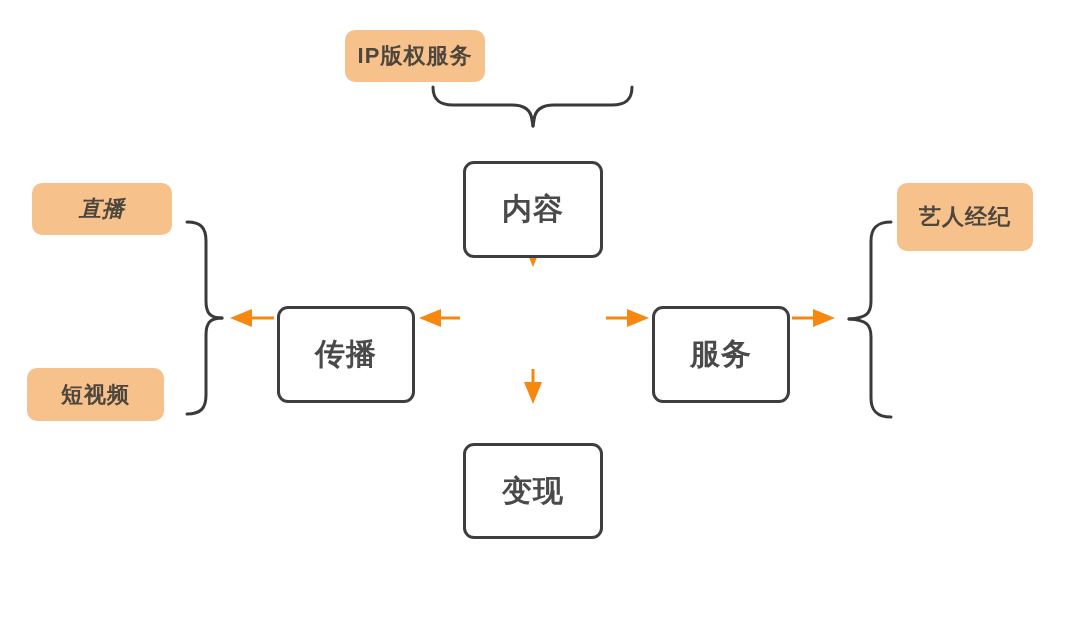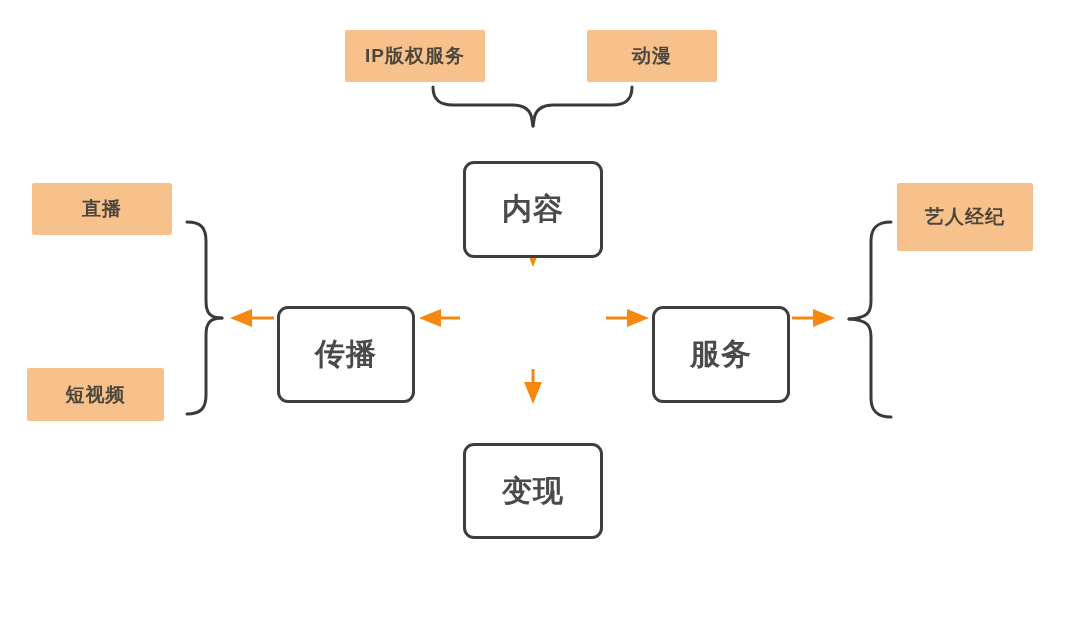--- a/index.html
+++ b/index.html
@@ -37,25 +37,25 @@
     font-size: 30px;
     font-weight: 600;
     letter-spacing: 1px;
     color: var(--node-text);
     z-index: 2;
     margin-top: 36px;
   }
   .leaf {
     position: absolute;
     background: var(--leaf-bg);
-    border-radius: 2px;
+    border-radius: 10px;
     display: flex;
     align-items: center;
     justify-content: center;
-    font-size: 19px;
+    font-size: 22px;
     font-weight: 700;
     letter-spacing: 1px;
     color: var(--leaf-text);
     z-index: 2;
   }
   svg .brace {
     fill: none;
     stroke: var(--brace);
     stroke-width: 3;
     stroke-linecap: round;
@@ -121,32 +121,31 @@
     </g>
 
     <g>
       <line class="arrow-line" x1="792" y1="318" x2="814" y2="318"></line>
       <polygon class="arrow-head" points="835,318 813,309 813,327"></polygon>
     </g>
   </svg>
 
   <div class="leaf" style="left:345px; top:30px; width:140px; height:52px;">IP版权服务</div>
 
-  <div class="leaf" style="left:587px; top:30px; width:130px; height:52px;">动漫</div>
 
   <div class="node" style="left:463px; top:125px; width:140px; height:97px;">内容</div>
 
 
   <div class="node" style="left:652px; top:270px; width:138px; height:97px;">服务</div>
 
   <div class="node" style="left:277px; top:270px; width:138px; height:97px;">传播</div>
 
   <div class="node" style="left:463px; top:407px; width:140px; height:96px;">变现</div>
 
-  <div class="leaf" style="left:32px; top:183px; width:140px; height:52px;">直播</div>
+  <div class="leaf" style="left:32px; top:183px; width:140px; height:52px;font-style:italic;">直播</div>
 
   <div class="leaf" style="left:27px; top:368px; width:137px; height:53px;">短视频</div>
 
   <div class="leaf" style="left:897px; top:183px; width:136px; height:68px;">艺人经纪</div>
 
 
 
 </div>
 
 </body></html>

